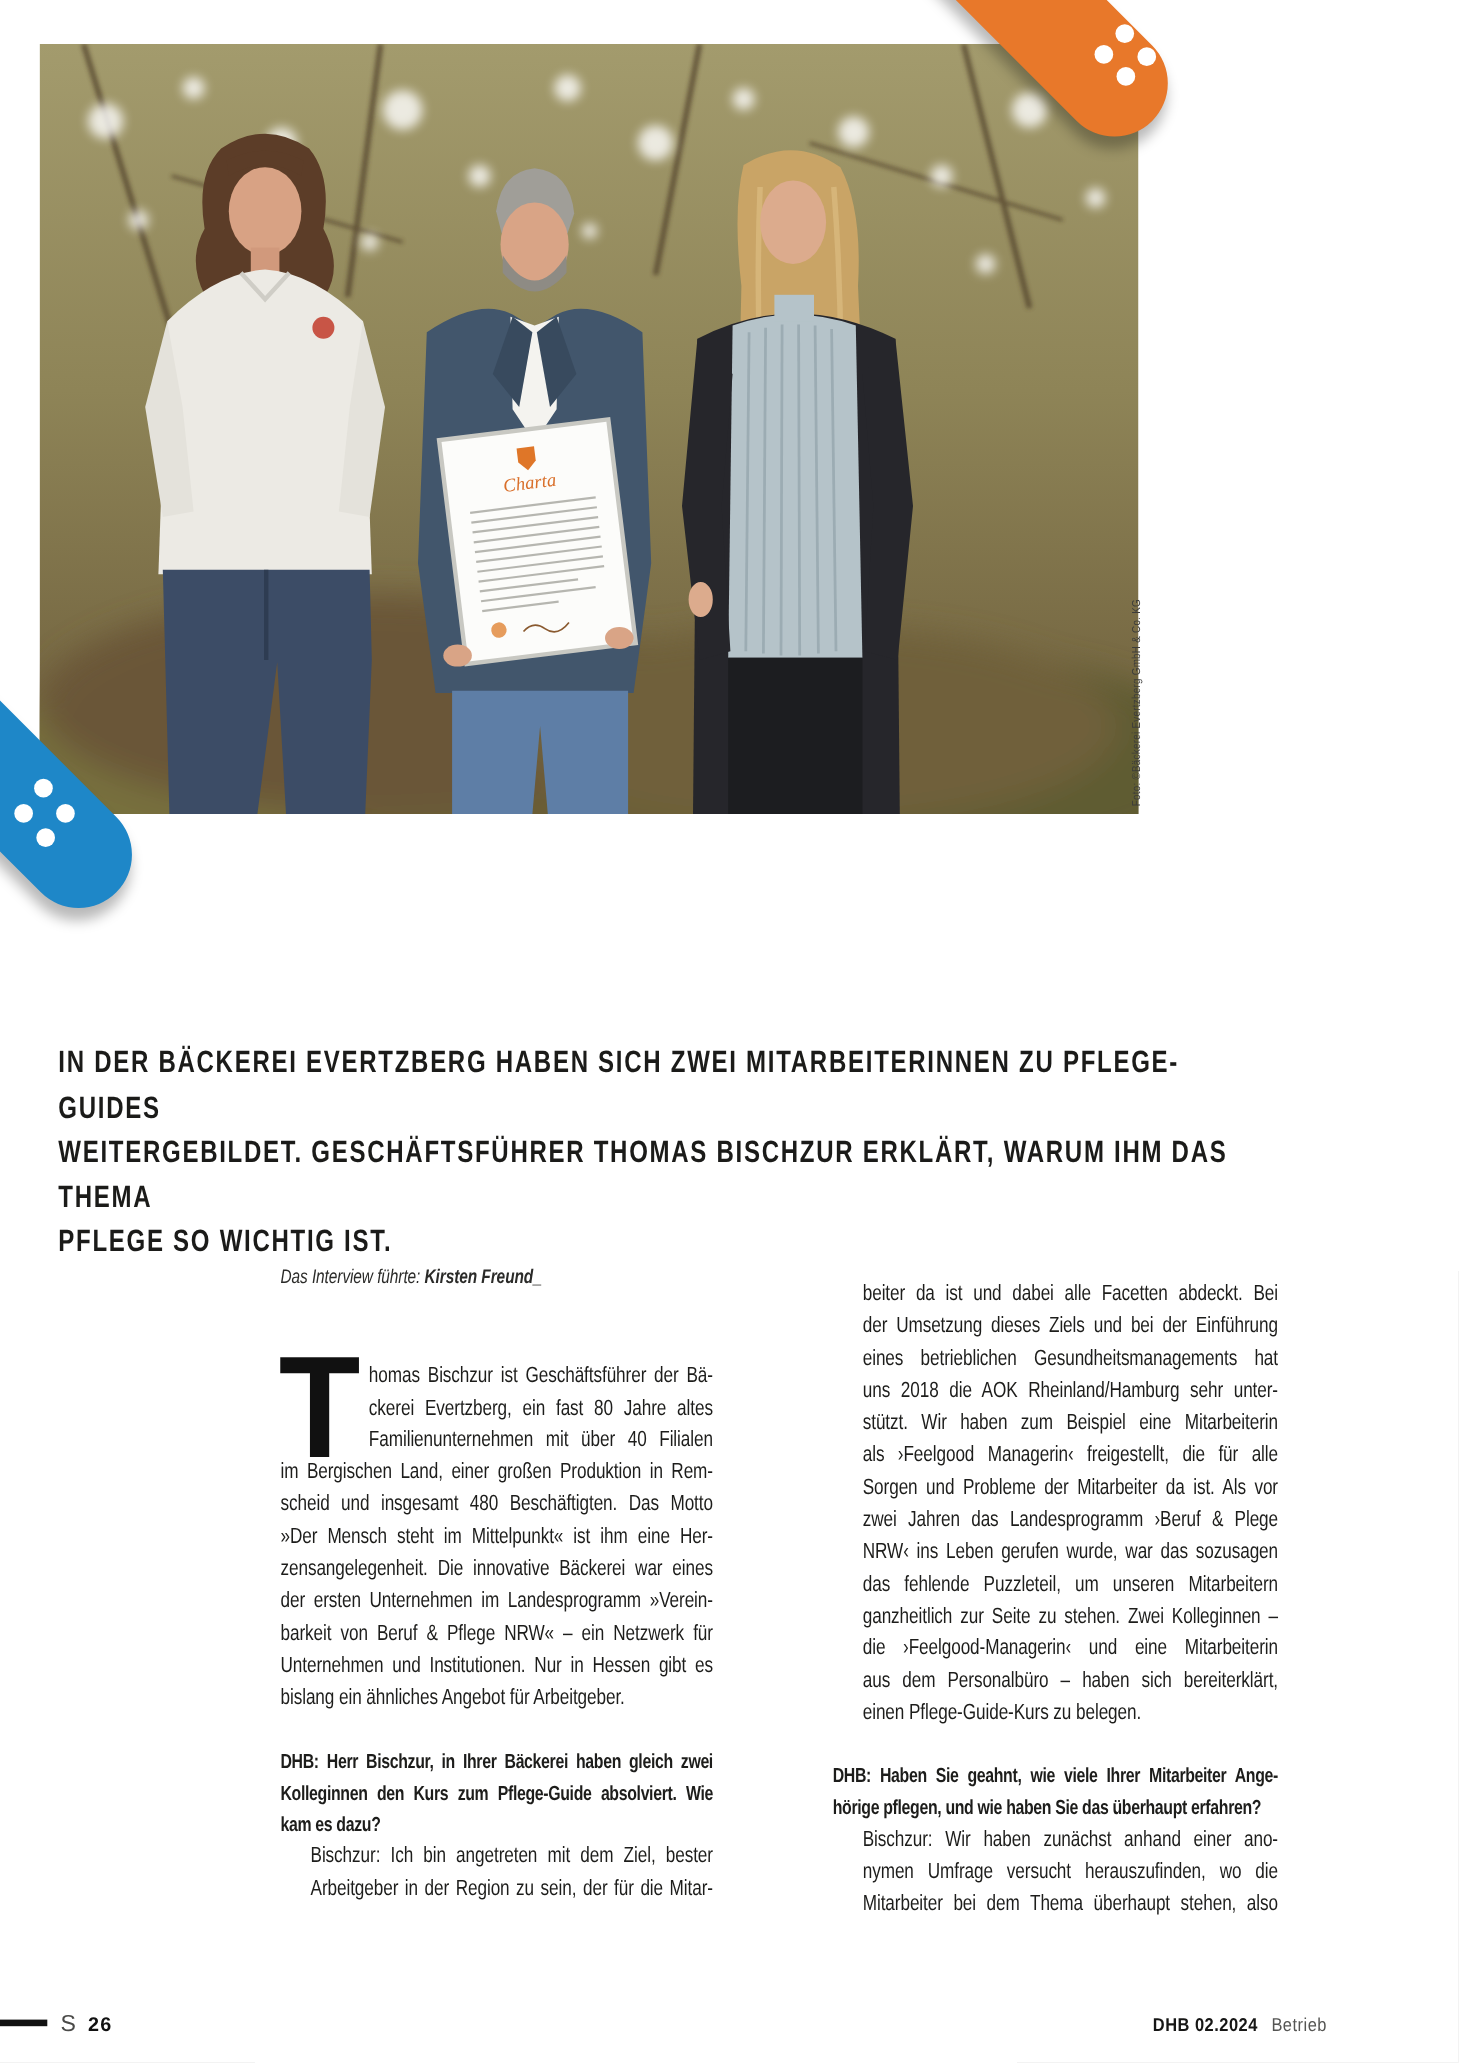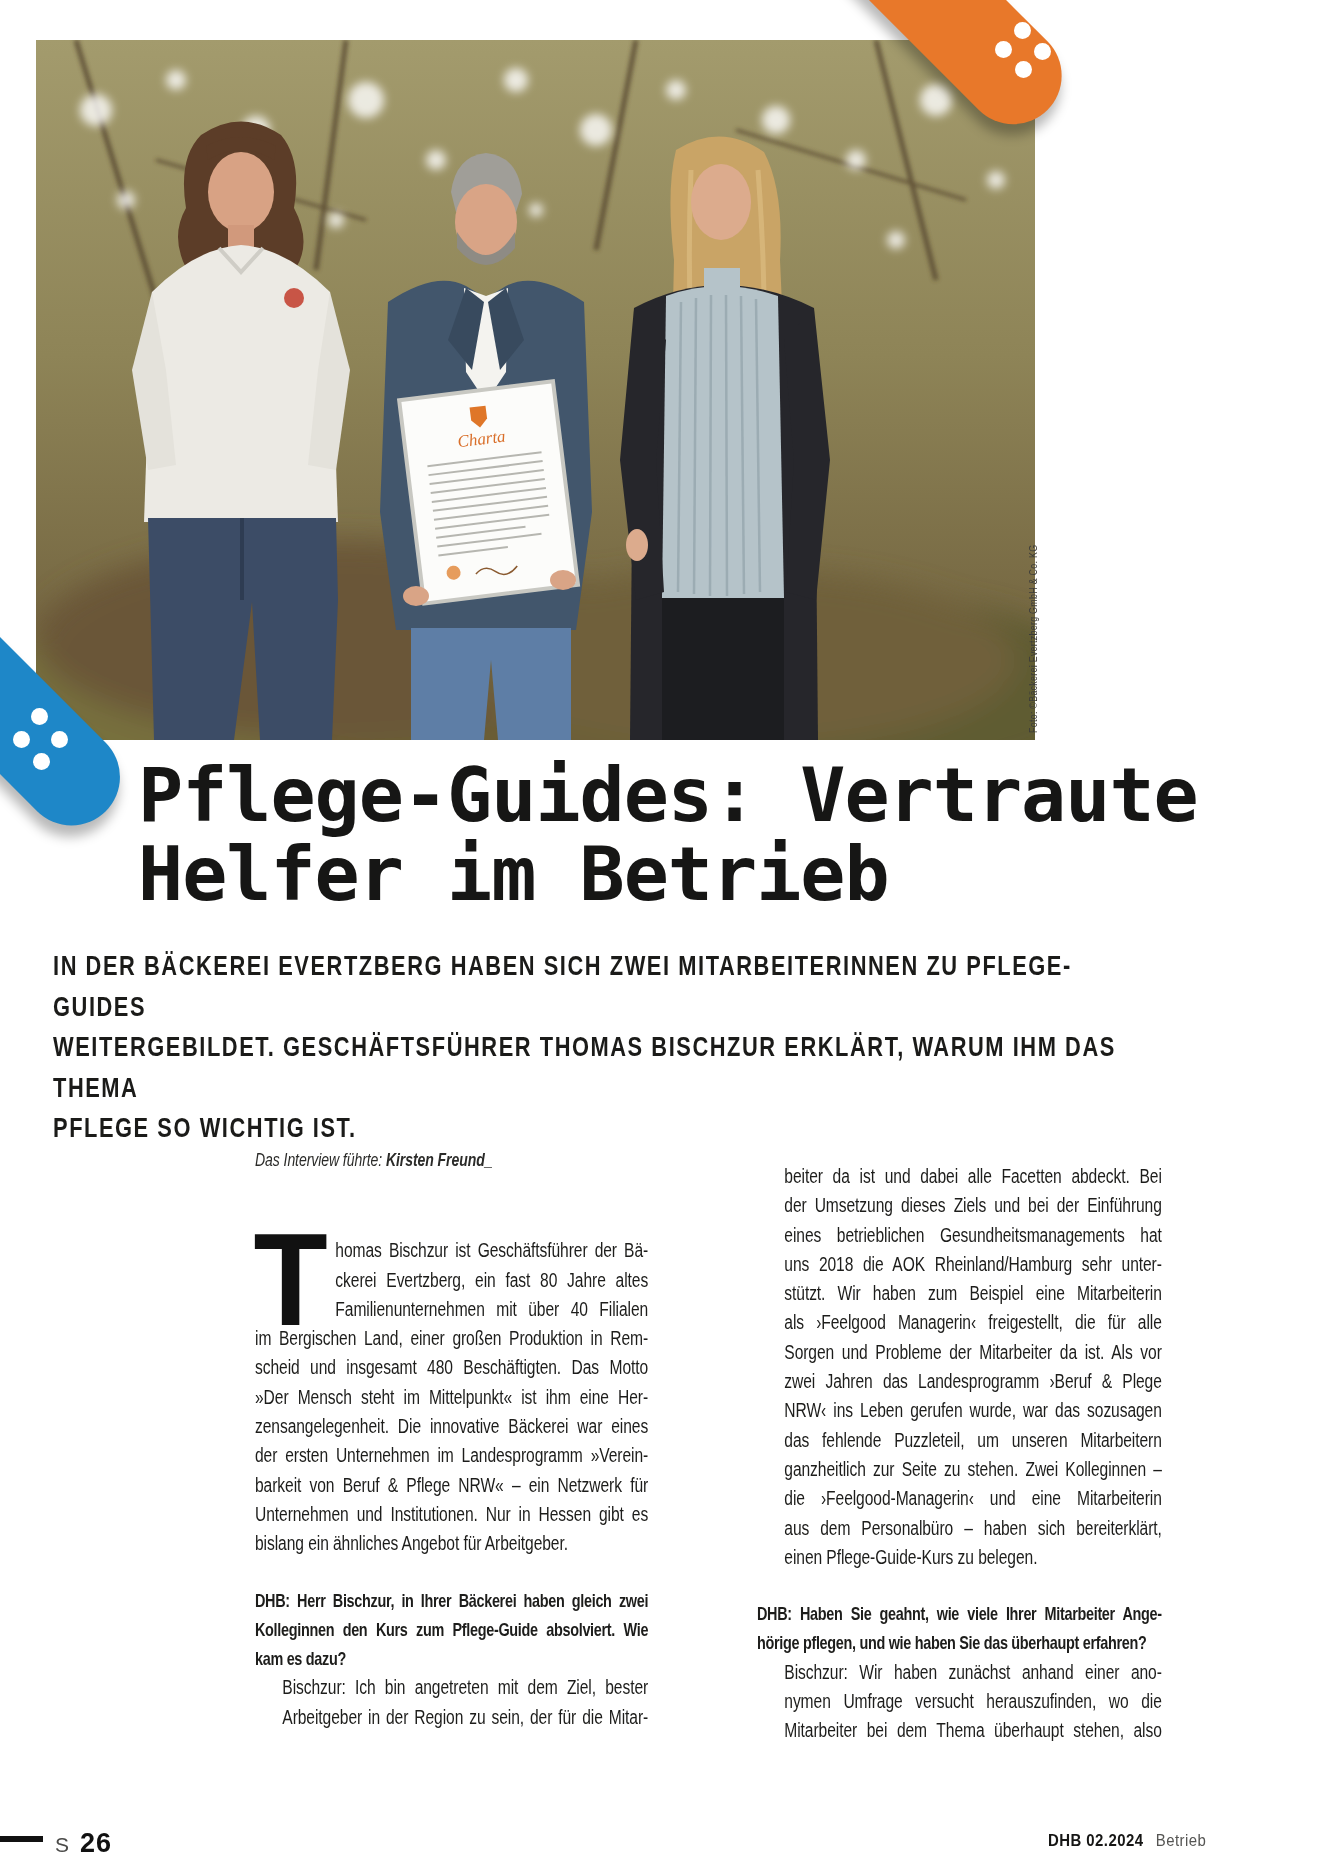--- a/index.html
+++ b/index.html
@@ -67,21 +67,21 @@
   .para-dropcap{position:relative;}
   .cap-indent{margin-left:103px;}
   .dropcap{
     position:absolute;left:-2px;top:-7px;font-size:132px;line-height:0.78;
     font-weight:bold;transform:scaleX(1.18);transform-origin:0 0;color:#111;
   }
   
   .footer-bar{position:absolute;left:0;top:1836px;width:43px;height:6px;background:#111;z-index:6;}
   .footer-left{position:absolute;left:55px;top:1828px;z-index:6;white-space:nowrap;}
   .footer-left .s{font-size:21px;color:#4a4a48;letter-spacing:1px;}
-  .footer-left .num{font-size:27px;font-weight:bold;color:#111;margin-left:10px;letter-spacing:1px;}
+  .footer-left .num{font-size:18px;font-weight:bold;color:#111;margin-left:10px;letter-spacing:1px;}
   .footer-right{position:absolute;left:1048px;top:1831px;z-index:6;white-space:nowrap;
        transform:scaleX(0.88);transform-origin:0 0;}
   .footer-right .issue{font-weight:bold;font-size:17px;letter-spacing:0.5px;color:#161615;}
   .footer-right .section{font-size:17px;color:#555553;margin-left:14px;letter-spacing:0.5px;}
 </style>
 </head>
 <body>
 
 <div class="page">
 
@@ -223,24 +223,20 @@
   <div class="dot od1"></div>
   <div class="dot od2"></div>
   <div class="dot od3"></div>
   <div class="dot od4"></div>
   <div class="band band-blue"></div>
   <div class="dot bd1"></div>
   <div class="dot bd2"></div>
   <div class="dot bd3"></div>
   <div class="dot bd4"></div>
 
-  <div class="headline">
-    <div>Pflege-Guides: Vertraute</div>
-    <div>Helfer im Betrieb</div>
-  </div>
 
   <div class="intro">IN DER BÄCKEREI EVERTZBERG HABEN SICH ZWEI MITARBEITERINNEN ZU PFLEGE-GUIDES
 WEITERGEBILDET. GESCHÄFTSFÜHRER THOMAS BISCHZUR ERKLÄRT, WARUM IHM DAS THEMA
 PFLEGE SO WICHTIG IST.</div>
 
   <div class="col col-left" id="col-left">
       <div class="block byline"><span>Das Interview führte: </span><span class="author">Kirsten Freund_</span></div>
       <div class="block para-dropcap">
         <span class="dropcap">T</span>
         <div class="line cap-indent">homas Bischzur ist Geschäftsführer der Bä-</div>

